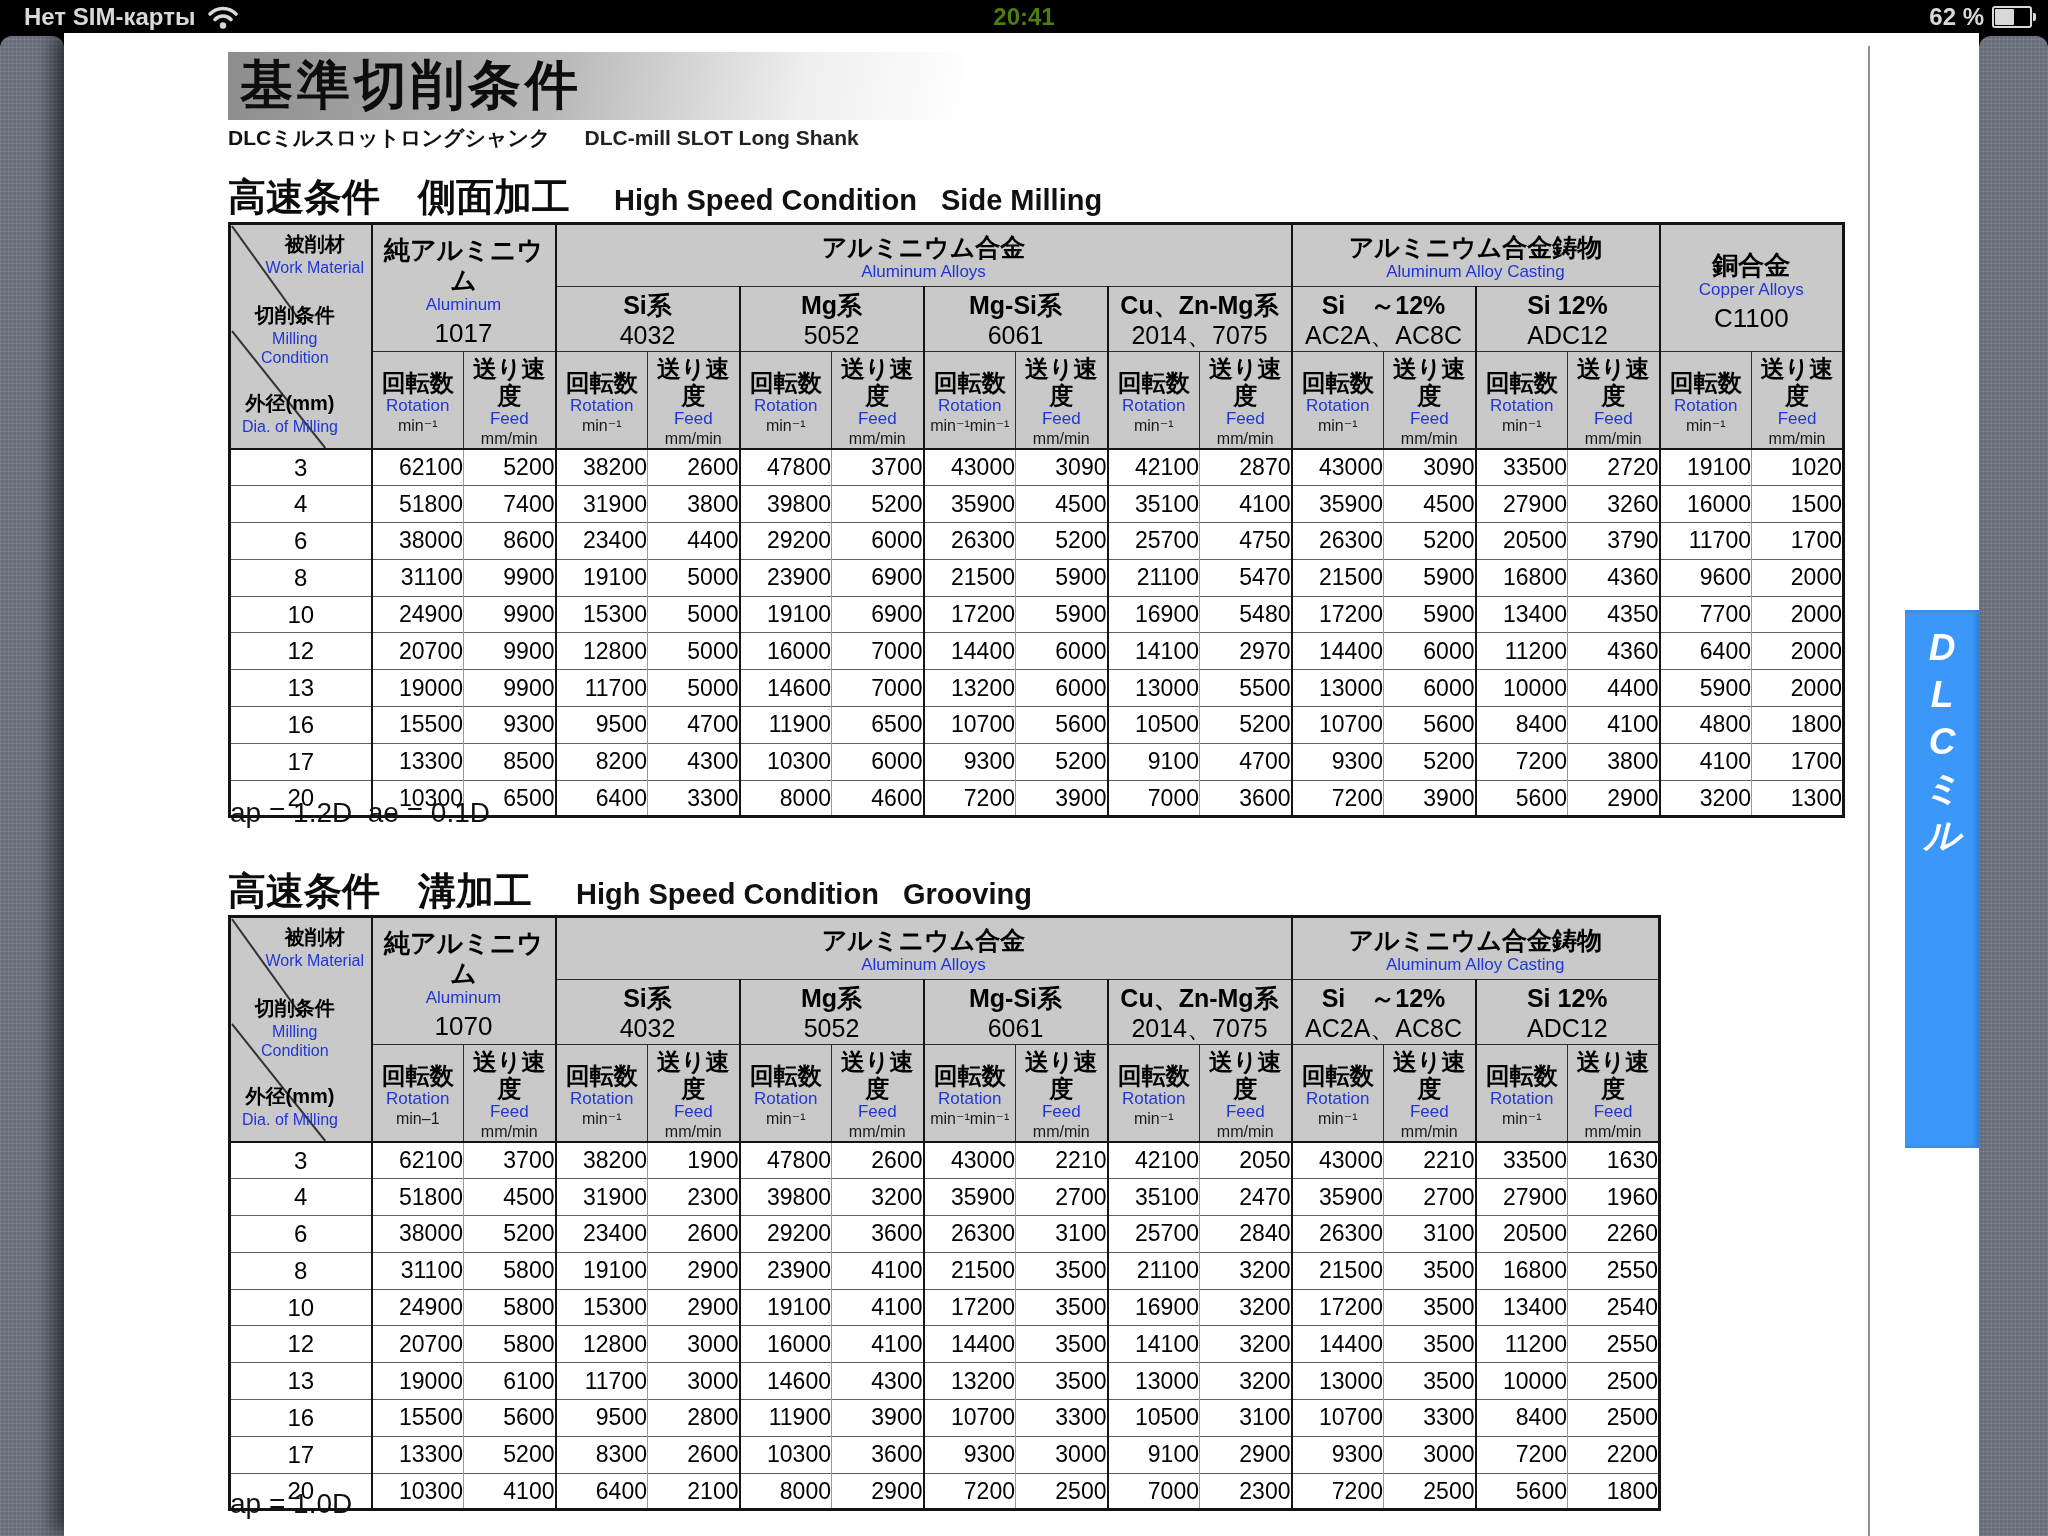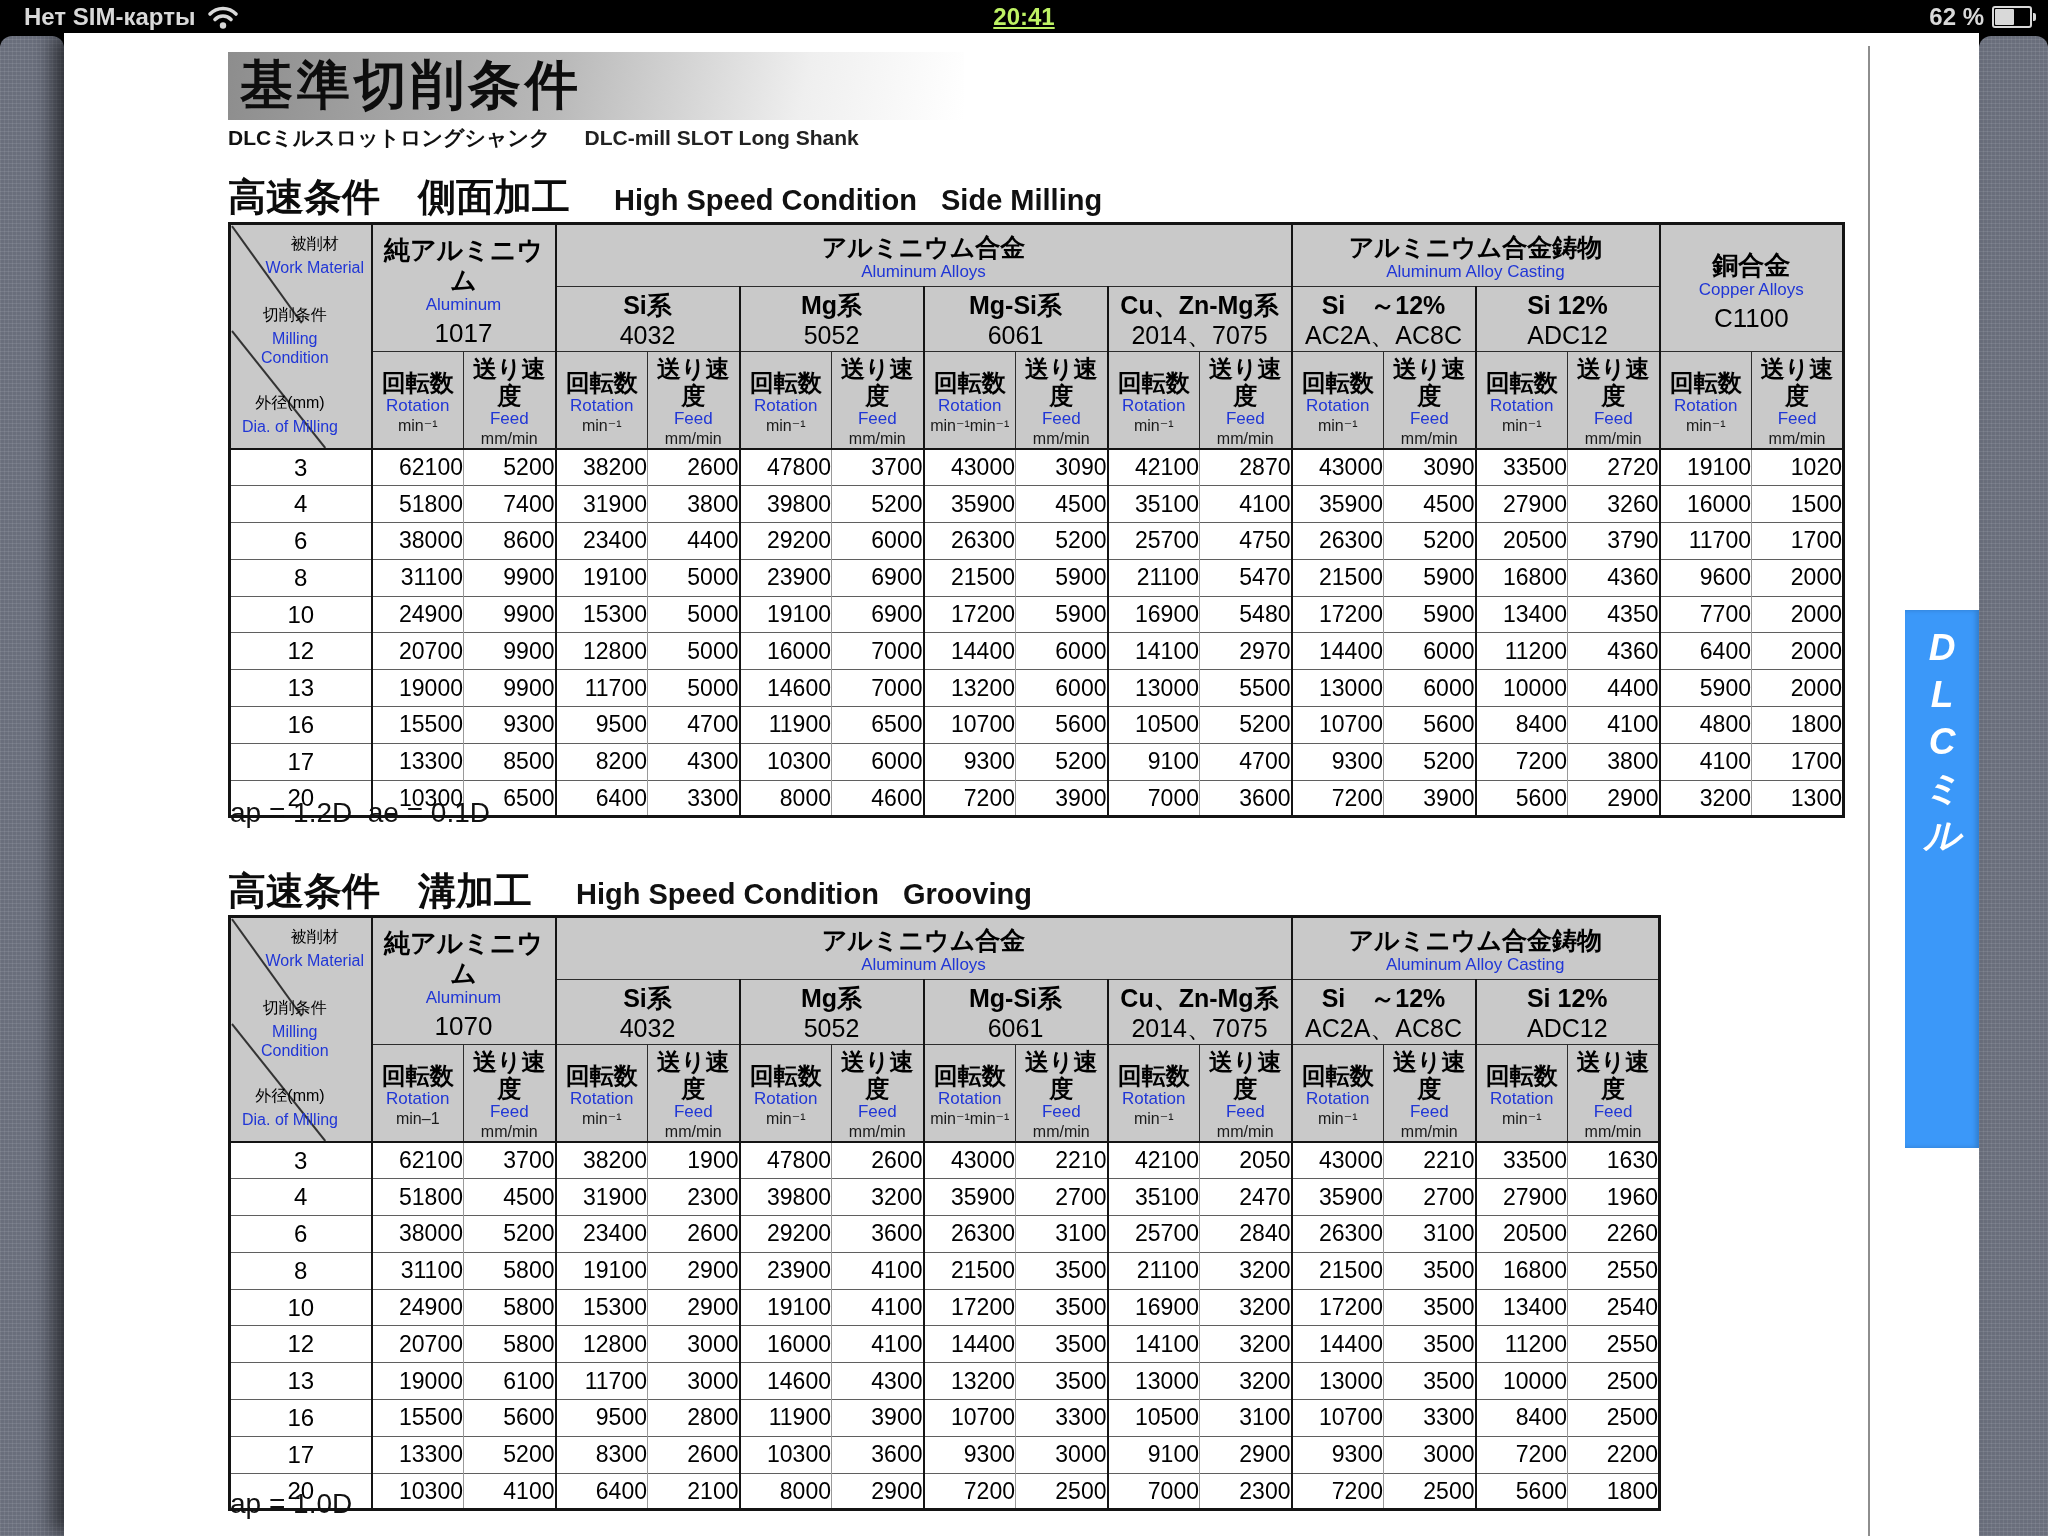--- a/index.html
+++ b/index.html
@@ -4,21 +4,21 @@
 <style>
   html,body{margin:0;padding:0;background:#000;}
   .screen{position:relative;width:2048px;height:1536px;background:#000;overflow:hidden;
           font-family:"Liberation Sans","DejaVu Sans",sans-serif;}
 
   
   .statusbar{position:absolute;left:0;top:0;width:2048px;height:33px;background:#000;z-index:40;}
   .sb-left{position:absolute;left:24px;top:0;height:33px;display:flex;align-items:center;gap:12px;}
   .sb-carrier{color:#d9d9d9;font-size:24px;font-weight:bold;}
   .sb-time{position:absolute;left:0;right:0;top:0;height:33px;display:flex;align-items:center;justify-content:center;
-           color:#bef264;font-size:24px;font-weight:bold;text-decoration:underline;}
+           color:#4d7c0f;font-size:24px;font-weight:bold;}
   .sb-right{position:absolute;right:12px;top:0;height:33px;display:flex;align-items:center;gap:8px;}
   .sb-batt-text{color:#d9d9d9;font-size:24px;font-weight:bold;}
   .batt-body{width:34px;height:16px;border:2px solid #d9d9d9;border-radius:3px;padding:1px;display:flex;}
   .batt-fill{height:100%;background:#d9d9d9;border-radius:1px;}
   .batt-tip{width:3px;height:8px;background:#d9d9d9;border-radius:0 2px 2px 0;margin-left:1px;}
 
   
   .linen{position:absolute;top:36px;bottom:0;z-index:10;
     background-color:#6f7482;
     background-image:
@@ -67,21 +67,21 @@
   .phead .pen{font-size:17px;color:#2036d6;text-align:center;line-height:20px;}
   .phead .punit{font-size:16px;color:#1a1a1a;text-align:center;line-height:19px;}
 
   td.dia{text-align:center;font-size:24px;color:#000;border-left:none;}
   td.val{text-align:right;font-size:23px;color:#000;padding-right:15px;}
 
   
   th.corner-cell{position:relative;background:#c9c9c9;}
   .csvg{position:absolute;left:0;top:0;width:100%;height:100%;}
   .cz{position:absolute;text-align:center;}
-  .cz .cjp{font-size:16px;font-weight:normal;color:#000;line-height:28px;}
+  .cz .cjp{font-size:20px;font-weight:bold;color:#000;line-height:28px;}
   .cz .cen{font-size:16px;color:#2036d6;line-height:19px;}
   .cz1{top:5px;left:32px;right:4px;}
   .cz2{top:76px;left:10px;right:22px;}
   .cz3{bottom:12px;left:2px;width:114px;}
 
   
   .sidetab{position:absolute;left:1905px;top:610px;width:74px;height:538px;background:#3b98f9;z-index:30;
            box-shadow:inset -3px 0 5px rgba(0,0,0,.18);}
   .tab-letters{display:flex;flex-direction:column;align-items:center;padding-top:14px;}
   .tab-letters div{color:#fff;font-size:37px;font-weight:bold;font-style:italic;line-height:47px;}

